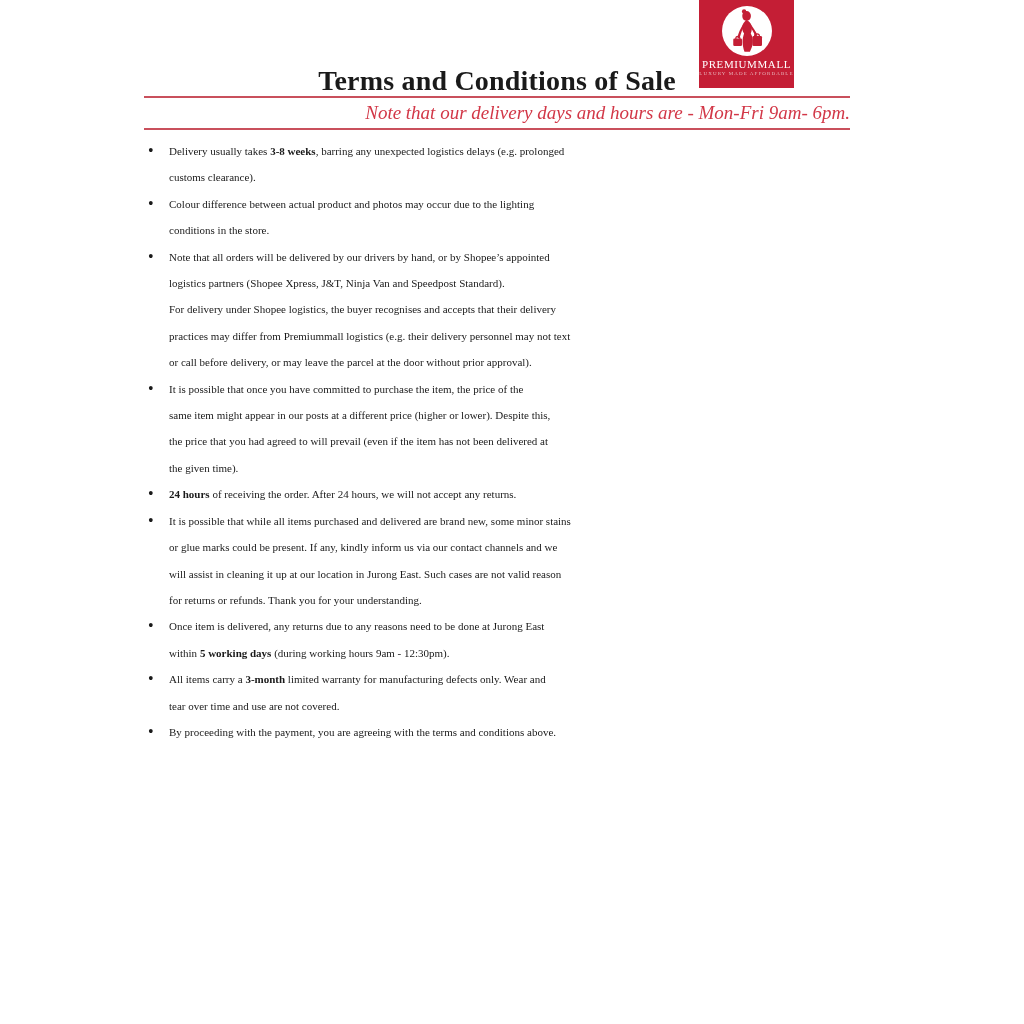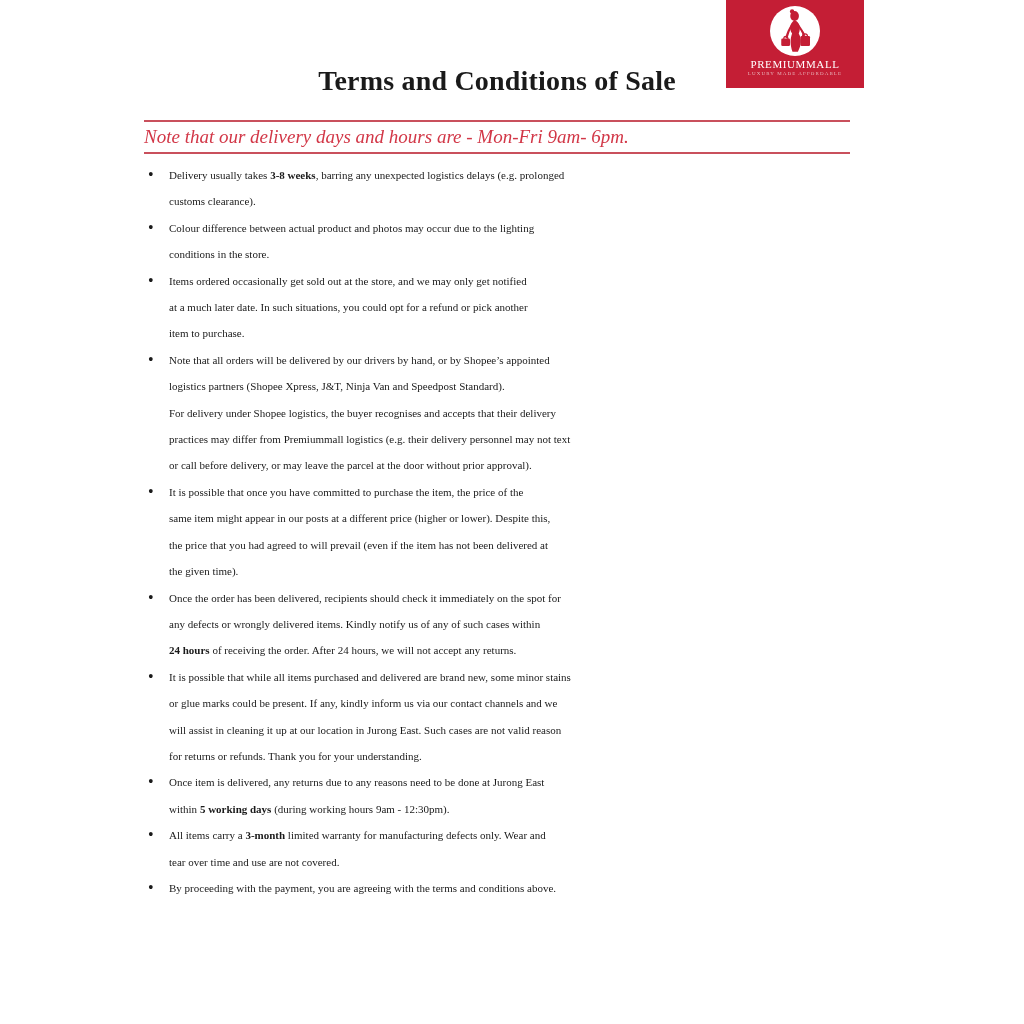--- a/index.html
+++ b/index.html
@@ -8,22 +8,22 @@
     background: #ffffff;
     font-family: "Liberation Serif", "DejaVu Serif", serif;
     color: var(--text-black, #1a1a1a);
     position: relative;
     overflow: hidden;
   }
   .page { position: relative; width: 1024px; height: 1024px; }
 
   
   .logo {
-    position: absolute; left: 726px; top: 0;
-    width: 138px; height: 88px;
+    position: absolute; left: 699px; top: 0;
+    width: 95px; height: 88px;
     background: var(--brand-red, #C41E35);
     text-align: center;
   }
   .logo-circle {
     width: 50px; height: 50px; border-radius: 50%;
     background: #ffffff;
     margin: 6px auto 2px auto;
     display: flex; align-items: center; justify-content: center;
     overflow: hidden;
   }
@@ -40,25 +40,24 @@
   .content { position: absolute; left: 144px; top: 0; width: 706px; }
 
   h1.title {
     margin: 66px 0 0 0;
     font-size: 28px; line-height: 30px;
     font-weight: 700; text-align: center;
     letter-spacing: 0.2px;
   }
 
   .notice-box {
-    margin-top: 24px;
     border-top: 2px solid var(--rule-red, #C9505C);
     border-bottom: 2px solid var(--rule-red, #C9505C);
     padding: 4px 0 5px 0;
-    text-align: left;
+    text-align: right;
   }
   .notice-text {
     color: var(--notice-red, #D23747);
     font-style: italic;
     font-size: 19px; line-height: 21px;
   }
 
   ul.terms {
     list-style: none;
     margin: 8px 0 0 0;
@@ -108,35 +107,30 @@
 
     <div class="notice-box">
       <span class="notice-text">Note that our delivery days and hours are - Mon-Fri 9am- 6pm.</span>
     </div>
 
     <ul class="terms">
         <li><span>Delivery usually takes </span><b>3-8 weeks</b><span>, barring any unexpected logistics delays (e.g. prolonged
 customs clearance).</span></li>
         <li><span>Colour difference between actual product and photos may occur due to the lighting
 conditions in the store.</span></li>
-        <li><span>Items ordered occasionally get sold out at the store, and we may only get notified
-at a much later date. In such situations, you could opt for a refund or pick another
-item to purchase.</span></li>
         <li><span>Note that all orders will be delivered by our drivers by hand, or by Shopee’s appointed
 logistics partners (Shopee Xpress, J&amp;T, Ninja Van and Speedpost Standard).
 For delivery under Shopee logistics, the buyer recognises and accepts that their delivery
 practices may differ from Premiummall logistics (e.g. their delivery personnel may not text
 or call before delivery, or may leave the parcel at the door without prior approval).</span></li>
         <li><span>It is possible that once you have committed to purchase the item, the price of the
 same item might appear in our posts at a different price (higher or lower). Despite this,
 the price that you had agreed to will prevail (even if the item has not been delivered at
 the given time).</span></li>
-        <li><span>Once the order has been delivered, recipients should check it immediately on the spot for
-any defects or wrongly delivered items. Kindly notify us of any of such cases within
-</span><b>24 hours</b><span> of receiving the order. After 24 hours, we will not accept any returns.</span></li>
+        <li><b>24 hours</b><span> of receiving the order. After 24 hours, we will not accept any returns.</span></li>
         <li><span>It is possible that while all items purchased and delivered are brand new, some minor stains
 or glue marks could be present. If any, kindly inform us via our contact channels and we
 will assist in cleaning it up at our location in Jurong East. Such cases are not valid reason
 for returns or refunds. Thank you for your understanding.</span></li>
         <li><span>Once item is delivered, any returns due to any reasons need to be done at Jurong East
 within </span><b>5 working days</b><span> (during working hours 9am - 12:30pm).</span></li>
         <li><span>All items carry a </span><b>3-month</b><span> limited warranty for manufacturing defects only. Wear and
 tear over time and use are not covered.</span></li>
         <li><span>By proceeding with the payment, you are agreeing with the terms and conditions above.</span></li>
       </ul>

